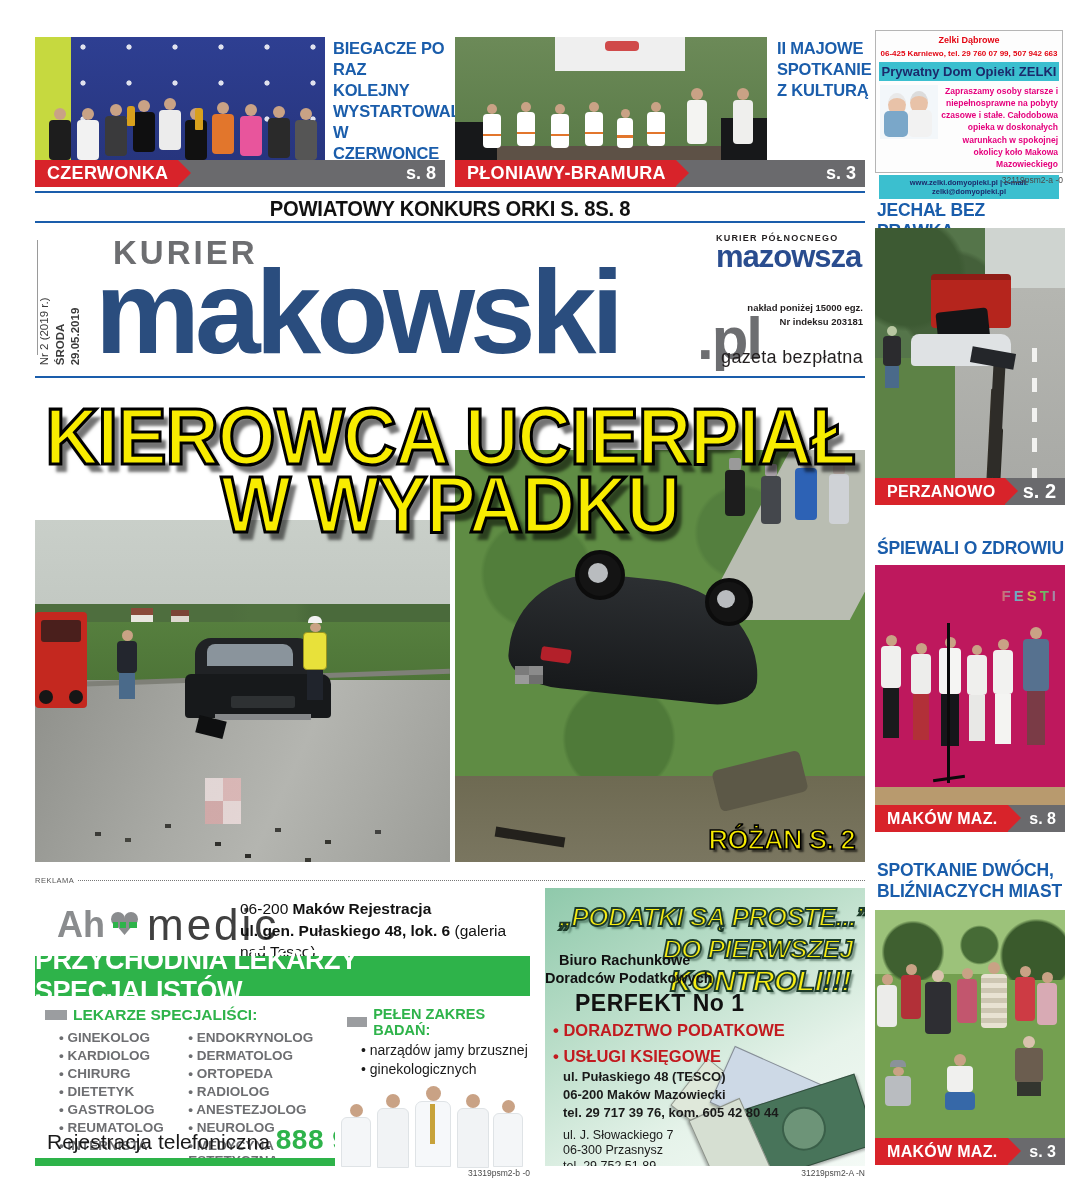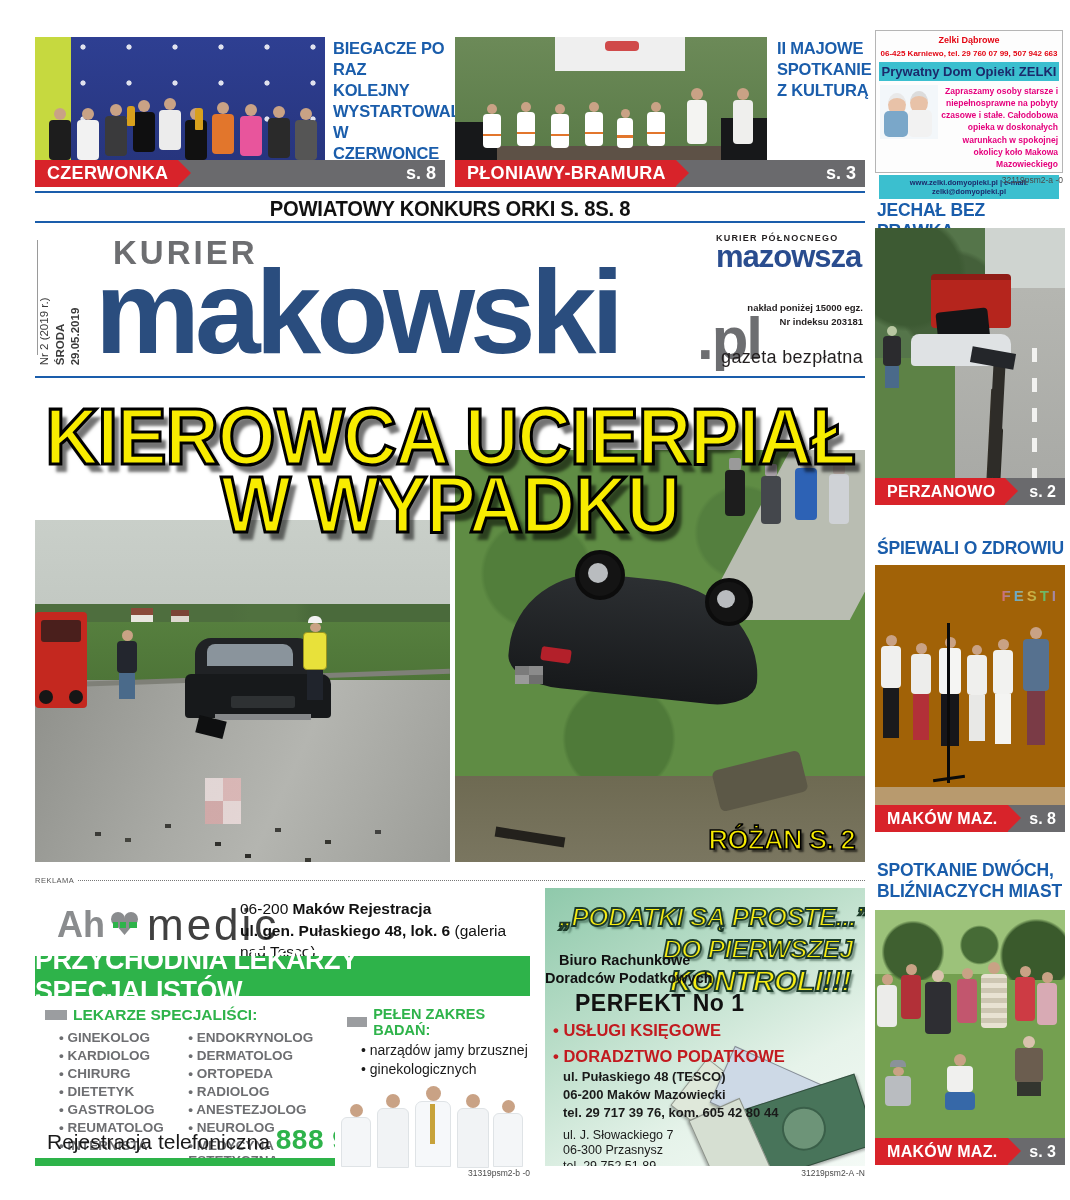--- a/index.html
+++ b/index.html
@@ -330,25 +330,25 @@
       <div class="abs" style="left:60px;top:40px;width:44px;height:16px;background:#24262a;transform:rotate(10deg);"></div>
     </div>
     <div class="fg" style="left:8px;top:98px;">
         <div class="hd" style="width:10px;height:10px;background:#b9c7a2;"></div>
         <div class="bd" style="width:18px;height:30px;background:#2b2b2e;"></div>
         <div style="width:14px;height:22px;background:#4a6a8a;margin:0 auto;"></div>
       </div>
   </div>
   <div class="banner" style="left:875px;top:478px;width:190px;">
     <span class="place" style="font-size:16px;">PERZANOWO</span>
-    <span class="page" style="font-size:16px;">s. 2</span>
+    <span class="page" style="font-size:20px;">s. 2</span>
   </div>
 
   <div class="sb-title" style="top:538px;">ŚPIEWALI O ZDROWIU</div>
-  <div class="ph" style="left:875px;top:565px;width:190px;height:240px;background:#a16207;">
+  <div class="ph" style="left:875px;top:565px;width:190px;height:240px;background:#be185d;">
     <div class="abs" style="right:6px;top:22px;font-size:15px;font-weight:bold;letter-spacing:3px;background:linear-gradient(90deg,#e06666,#66aacc,#e0b040,#66bb66,#c66cc6);-webkit-background-clip:text;background-clip:text;color:transparent;">FESTI</div>
     <div class="fg" style="left:6px;top:70px;">
         <div class="hd" style="width:11px;height:11px;"></div>
         <div class="bd" style="width:20px;height:42px;background:#f0f0ee;"></div>
         <div style="width:16px;height:50px;background:#1a1a1c;margin:0 auto;"></div>
       </div>
     <div class="fg" style="left:36px;top:78px;">
         <div class="hd" style="width:11px;height:11px;"></div>
         <div class="bd" style="width:20px;height:40px;background:#ededeb;"></div>
         <div style="width:16px;height:46px;background:#b23038;margin:0 auto;"></div>
@@ -538,22 +538,22 @@
       </div>
       <div class="note" style="right:96px;bottom:-6px;width:96px;height:54px;background:#d6dfd2;transform:rotate(66deg);"></div>
     </div>
     <div class="pf-head" style="right:12px;top:46px;font-size:26px;">DO PIERWSZEJ</div>
     <div class="pf-head" style="left:14px;top:14px;font-size:26px;">„PODATKI SĄ PROSTE...”</div>
     <div class="pf-head" style="right:14px;top:76px;font-size:30px;">KONTROLI!!!</div>
     <div class="abs pf-firm" style="left:14px;top:64px;">Biuro Rachunkowe</div>
     <div class="abs pf-firm" style="left:0;top:82px;">Doradców Podatkowych</div>
     <div class="abs pf-name" style="left:30px;top:102px;">PERFEKT No 1</div>
     <div class="abs pf-serv" style="left:8px;top:130px;">
+      <div>DORADZTWO PODATKOWE</div>
       <div>USŁUGI KSIĘGOWE</div>
-      <div>DORADZTWO PODATKOWE</div>
     </div>
     <div class="abs pf-addr1" style="left:18px;top:180px;">
       <div>ul. Pułaskiego 48 (TESCO)</div>
       <div>06-200 Maków Mazowiecki</div>
       <div>tel. 29 717 39 76, kom. 605 42 80 44</div>
     </div>
     <div class="abs pf-addr2" style="left:18px;top:240px;">
       <div>ul. J. Słowackiego 7</div>
       <div>06-300 Przasnysz</div>
       <div>tel. 29 752 51 89</div>

